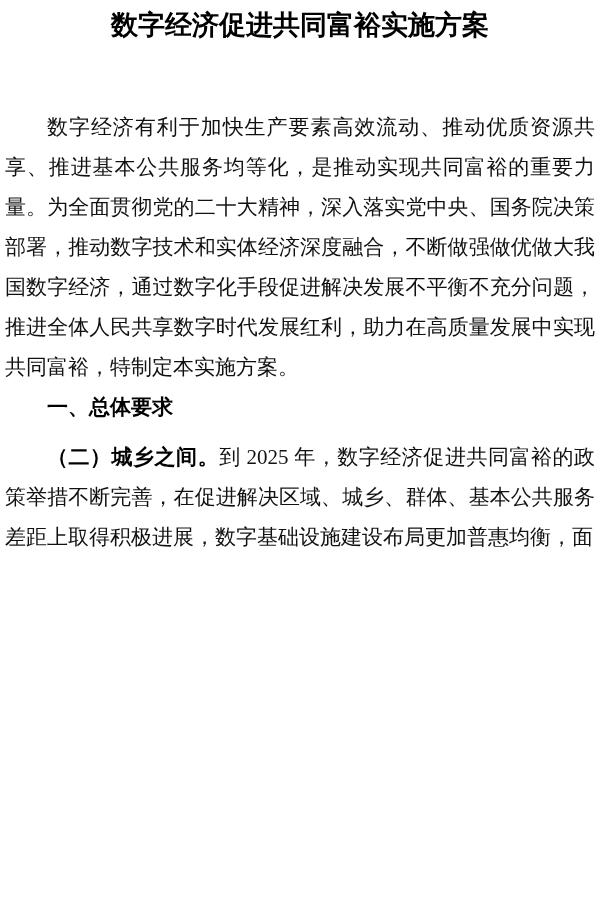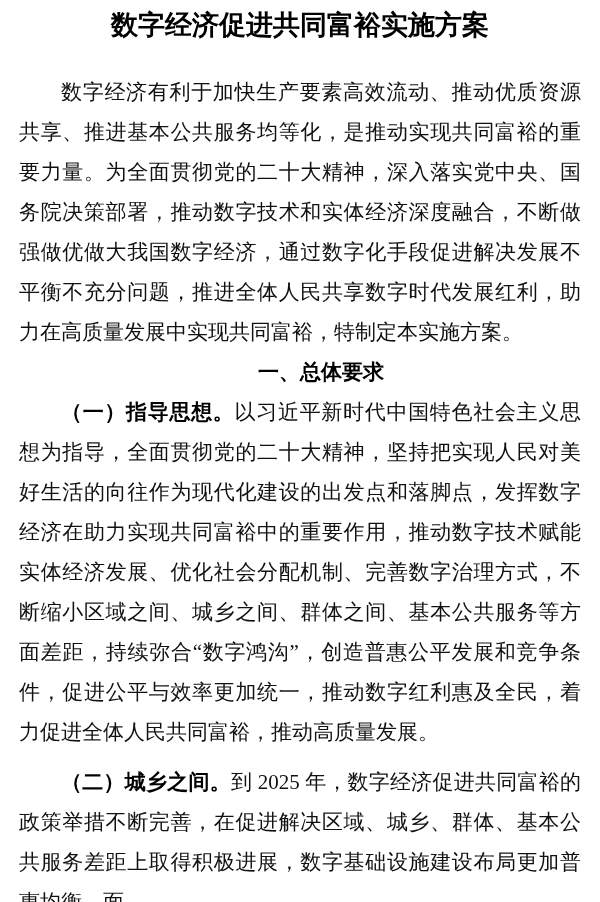--- a/index.html
+++ b/index.html
@@ -8,72 +8,70 @@
     background: #ffffff;
   }
   .page {
     position: relative;
     width: 600px;
     height: 902px;
     margin: 0 auto;
     background: #ffffff;
     overflow: hidden;
     box-sizing: border-box;
-    padding: 0 19px;
+    padding: 0 5px;
     color: #111111;
     font-family: "Liberation Serif", "DejaVu Serif", serif;
   }
   .doc-title {
     margin: 8px 0 0 0;
     font-size: 27px;
     line-height: 34px;
     font-weight: 700;
     text-align: center;
     color: #000000;
     font-family: "Liberation Serif", "DejaVu Serif", serif;
   }
   .doc-body {
-    margin-top: 30px;
+    margin-top: 65px;
   }
   .para {
     margin: 0;
     font-size: 21px;
     line-height: 40px;
     text-align: justify;
     text-justify: inter-ideograph;
     text-indent: 2em;
     letter-spacing: 0;
     word-break: break-all;
   }
   .section-heading {
     margin: 0;
     font-size: 21px;
     line-height: 40px;
     font-weight: 700;
     color: #000000;
     text-indent: 2em;
     font-family: "Liberation Sans", "DejaVu Sans", sans-serif;
-    text-align: center;
   }
   .para .lead {
     font-weight: 700;
     color: #000000;
   }
   .para-goal {
     margin-top: 10px;
   }
 </style>
 </head>
 <body>
 
 <div class="page">
   <h1 class="doc-title">数字经济促进共同富裕实施方案</h1>
 
   <div class="doc-body">
     <p class="para">数字经济有利于加快生产要素高效流动、推动优质资源共享、推进基本公共服务均等化，是推动实现共同富裕的重要力量。为全面贯彻党的二十大精神，深入落实党中央、国务院决策部署，推动数字技术和实体经济深度融合，不断做强做优做大我国数字经济，通过数字化手段促进解决发展不平衡不充分问题，推进全体人民共享数字时代发展红利，助力在高质量发展中实现共同富裕，特制定本实施方案。</p>
 
     <h2 class="section-heading">一、总体要求</h2>
 
-    <p class="para"><span class="lead">（一）指导思想。</span><span>以习近平新时代中国特色社会主义思想为指导，全面贯彻党的二十大精神，坚持把实现人民对美好生活的向往作为现代化建设的出发点和落脚点，发挥数字经济在助力实现共同富裕中的重要作用，推动数字技术赋能实体经济发展、优化社会分配机制、完善数字治理方式，不断缩小区域之间、城乡之间、群体之间、基本公共服务等方面差距，持续弥合“数字鸿沟”，创造普惠公平发展和竞争条件，促进公平与效率更加统一，推动数字红利惠及全民，着力促进全体人民共同富裕，推动高质量发展。</span></p>
 
     <p class="para para-goal"><span class="lead">（二）城乡之间。</span><span>到 2025 年，数字经济促进共同富裕的政策举措不断完善，在促进解决区域、城乡、群体、基本公共服务差距上取得积极进展，数字基础设施建设布局更加普惠均衡，面</span></p>
   </div>
 </div>
 
 </body></html>

